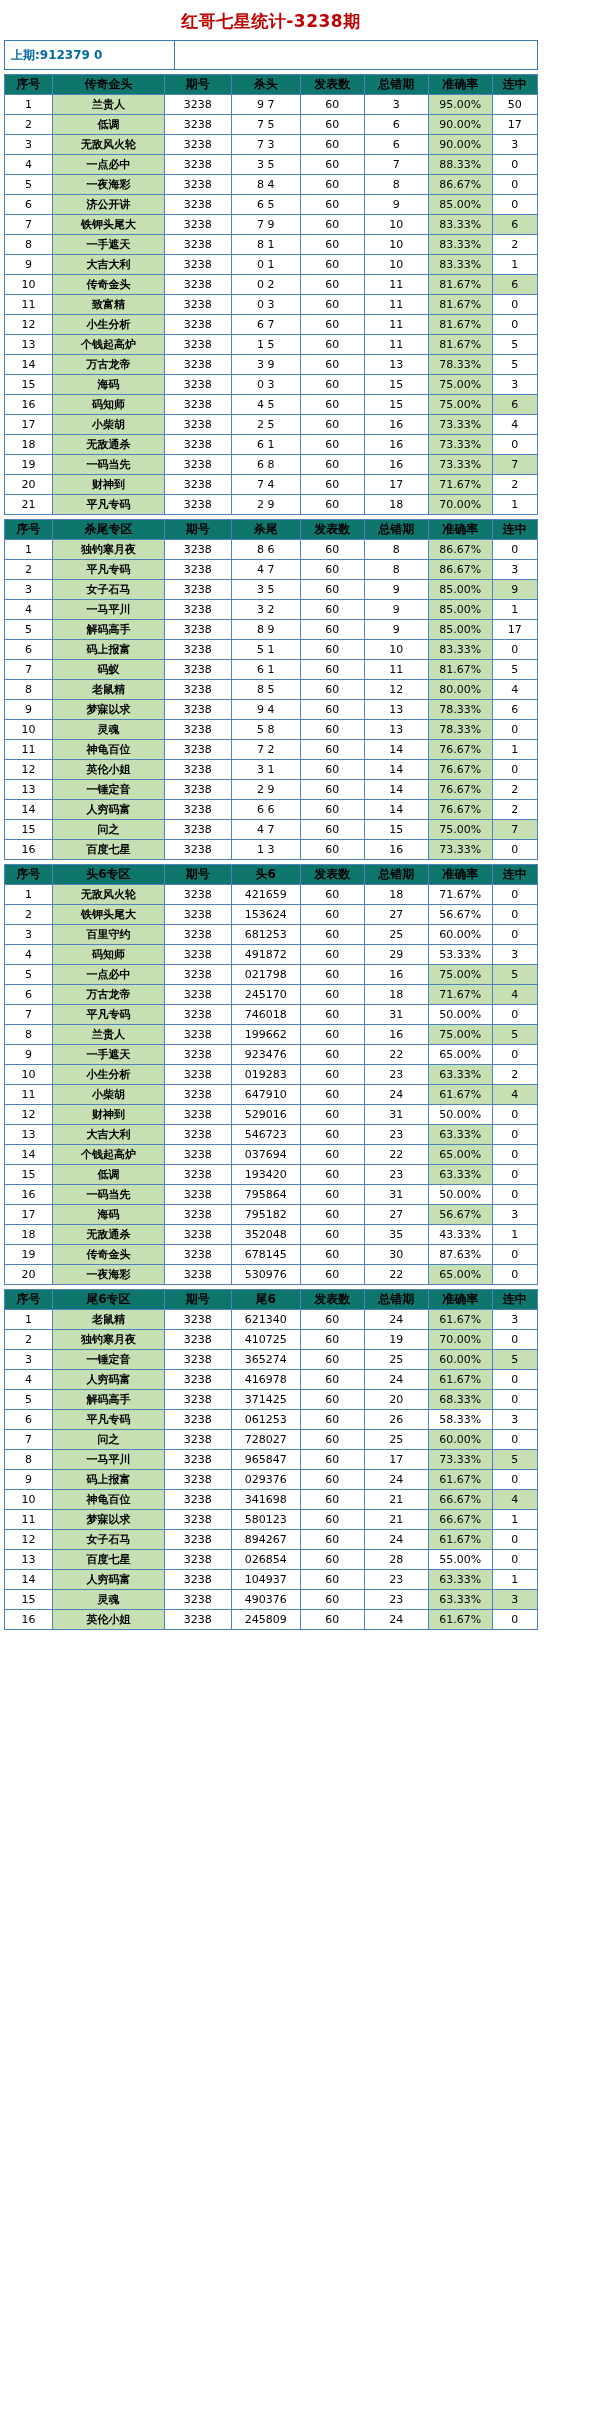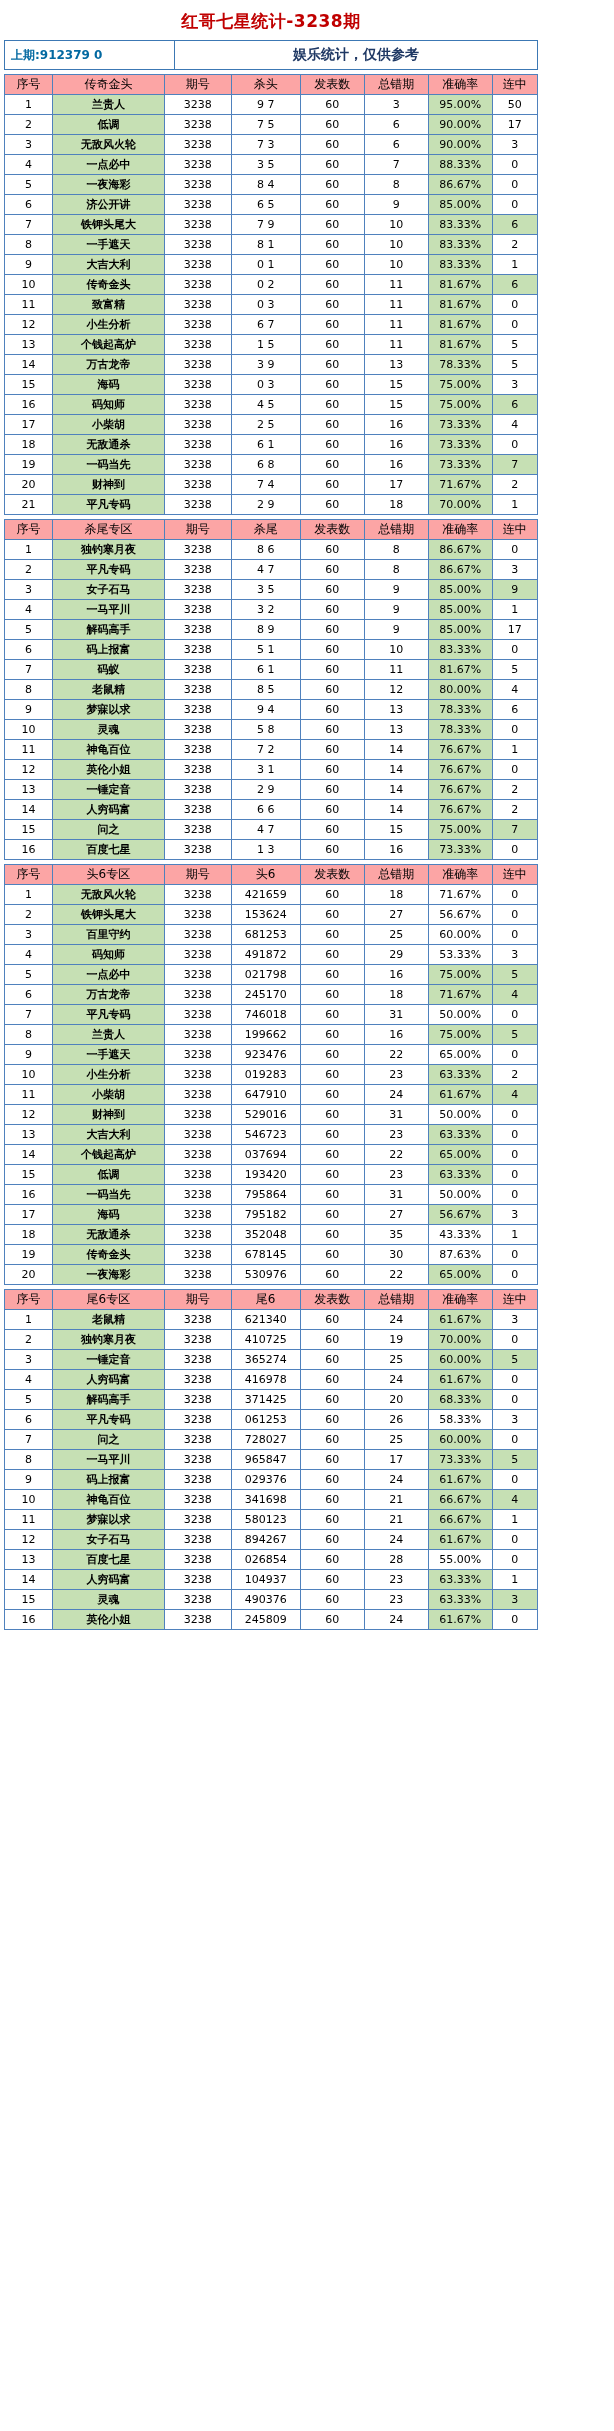--- a/index.html
+++ b/index.html
@@ -63,38 +63,37 @@
     border:1px solid #4f81bd;
     height:19px;
     text-align:center;
     vertical-align:middle;
     font-size:11px;
     padding:0 1px;
     overflow:hidden;
     white-space:nowrap;
   }
   tr.head td{
-    background:#fca5a5;
-    font-weight:normal;
+    background:#0f766e;
+    font-weight:bold;
     font-size:12px;
   }
   td.green{background:#c6e0b4;}
   td.namehl{background:#c6e0b4;font-weight:bold;}
   .sec{margin-bottom:0;}
 </style>
 </head>
 <body>
 
 <div class="page">
 
   <div class="title">红哥七星统计-3238期</div>
 
   <div class="subbar">
     <div class="left">上期:912379 0</div>
-    <div class="right">娱乐统计，仅供参考</div>
   </div>
 
   <div id="tables">
       <table class="sec">
         <colgroup>
           <col class="c0">
           <col class="c1">
           <col class="c2">
           <col class="c3">
           <col class="c4">

